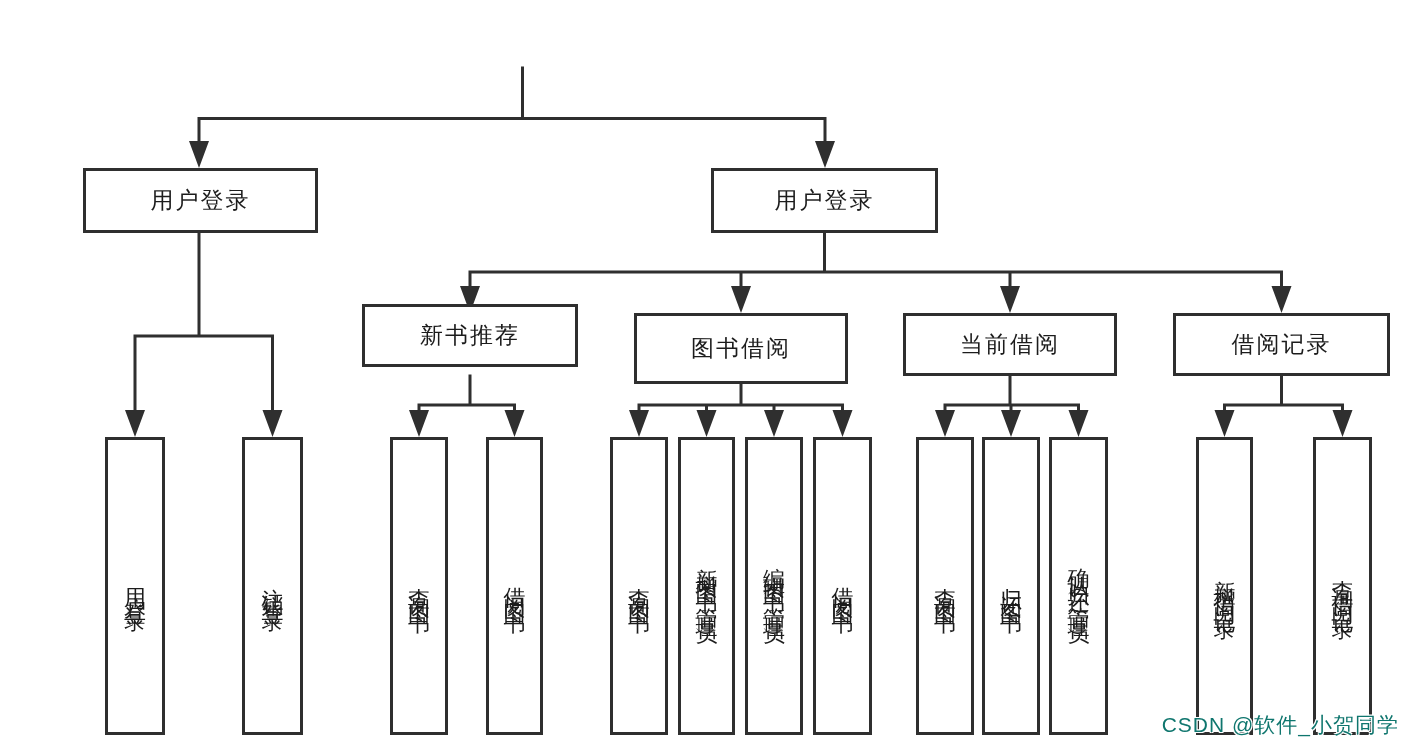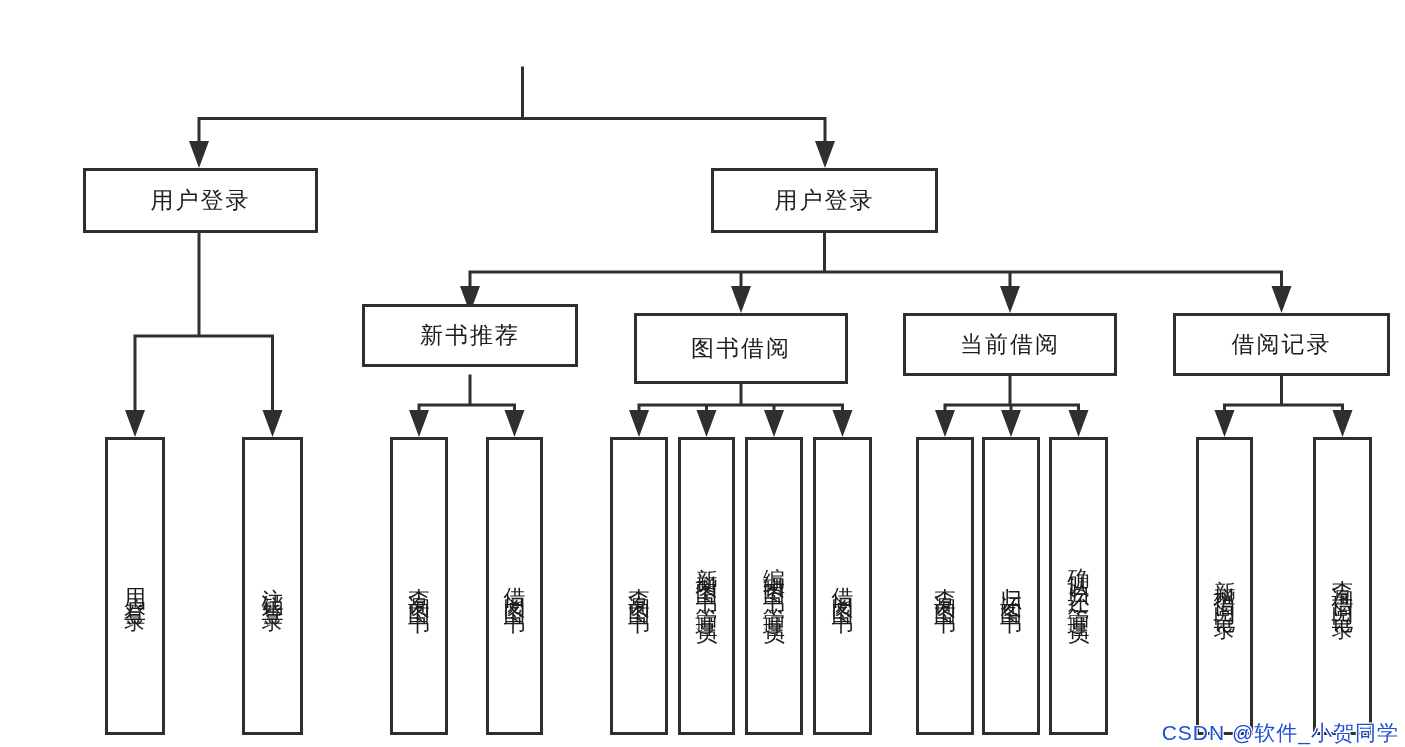--- a/index.html
+++ b/index.html
@@ -34,24 +34,24 @@
     writing-mode:vertical-rl;
     text-orientation:mixed;
     font-size:22px;
     letter-spacing:8px;
     color:#1c1c1c;
     line-height:1;
     white-space:nowrap;
   }
   .watermark{
     position:absolute;
-    right:6px;bottom:0;
+    right:6px;bottom:8px;
     font-size:21px;
     letter-spacing:1px;
-    color:#1d4ed8;
+    color:#0f766e;
     z-index:5;
     text-shadow:1px 1px 0 #ffffff,-1px -1px 0 #ffffff,1px -1px 0 #ffffff,-1px 1px 0 #ffffff;
     white-space:nowrap;
   }
 </style>
 </head>
 <body>
 
 <div class="canvas">
 

